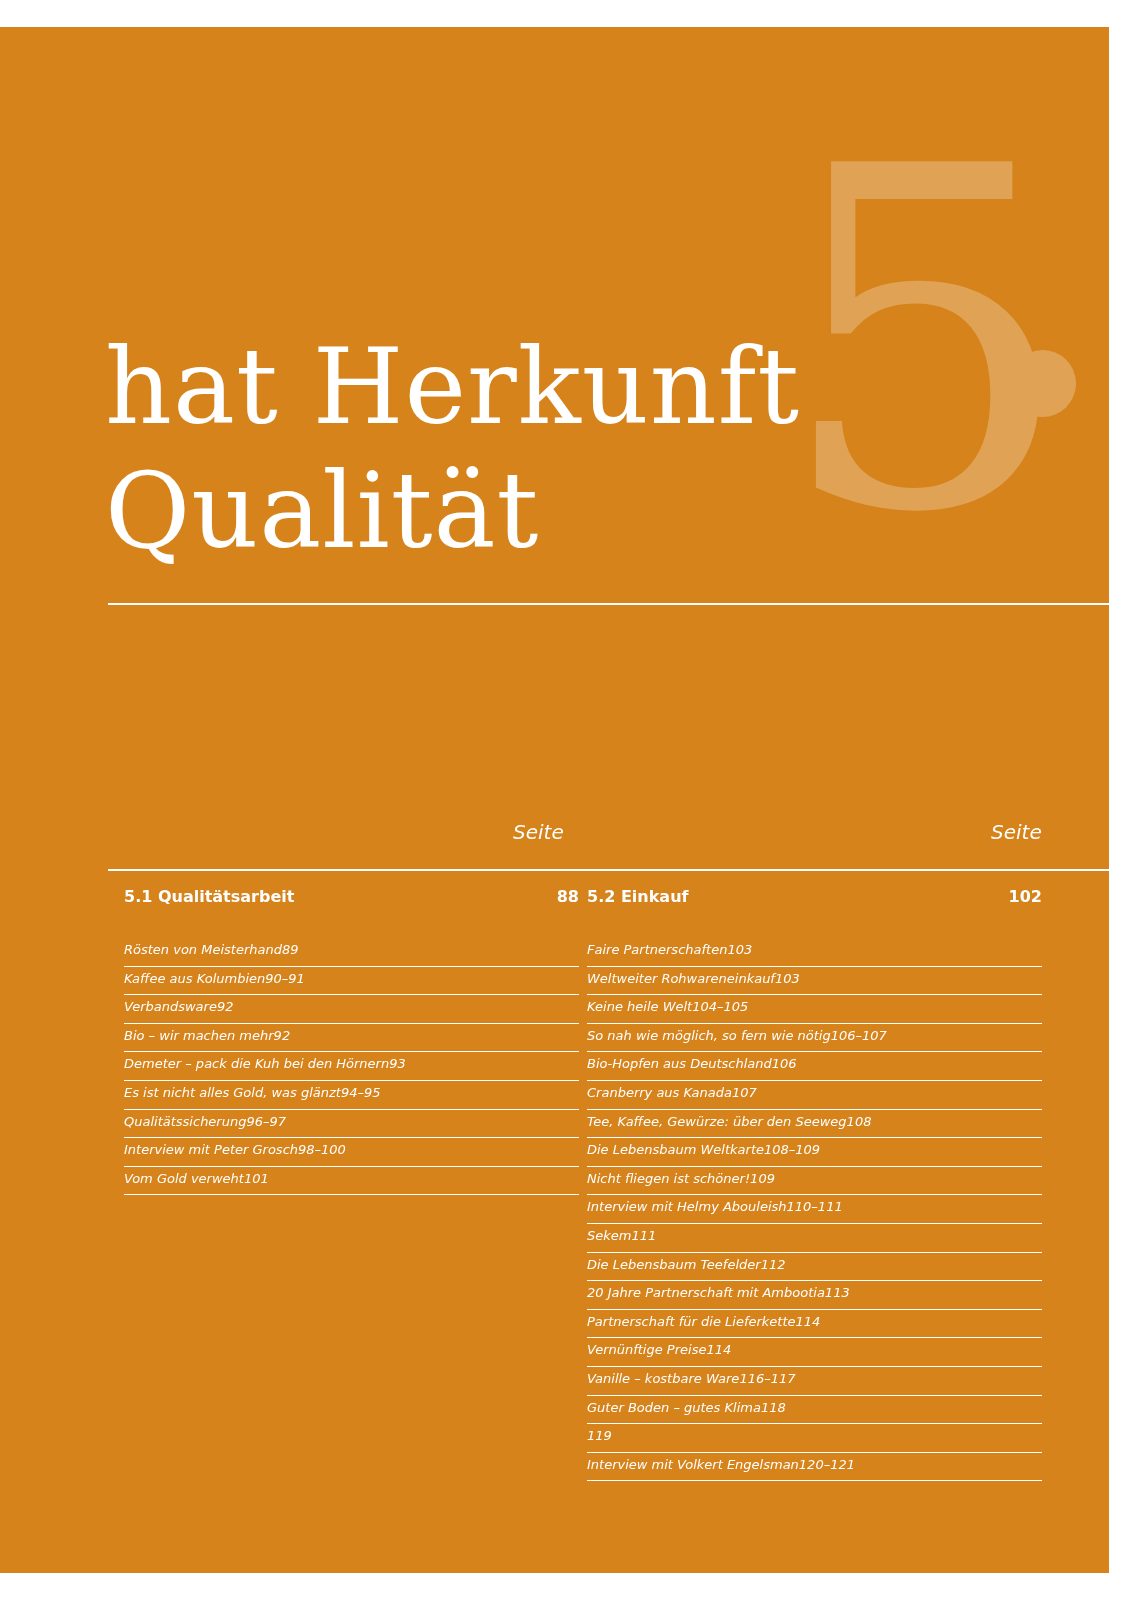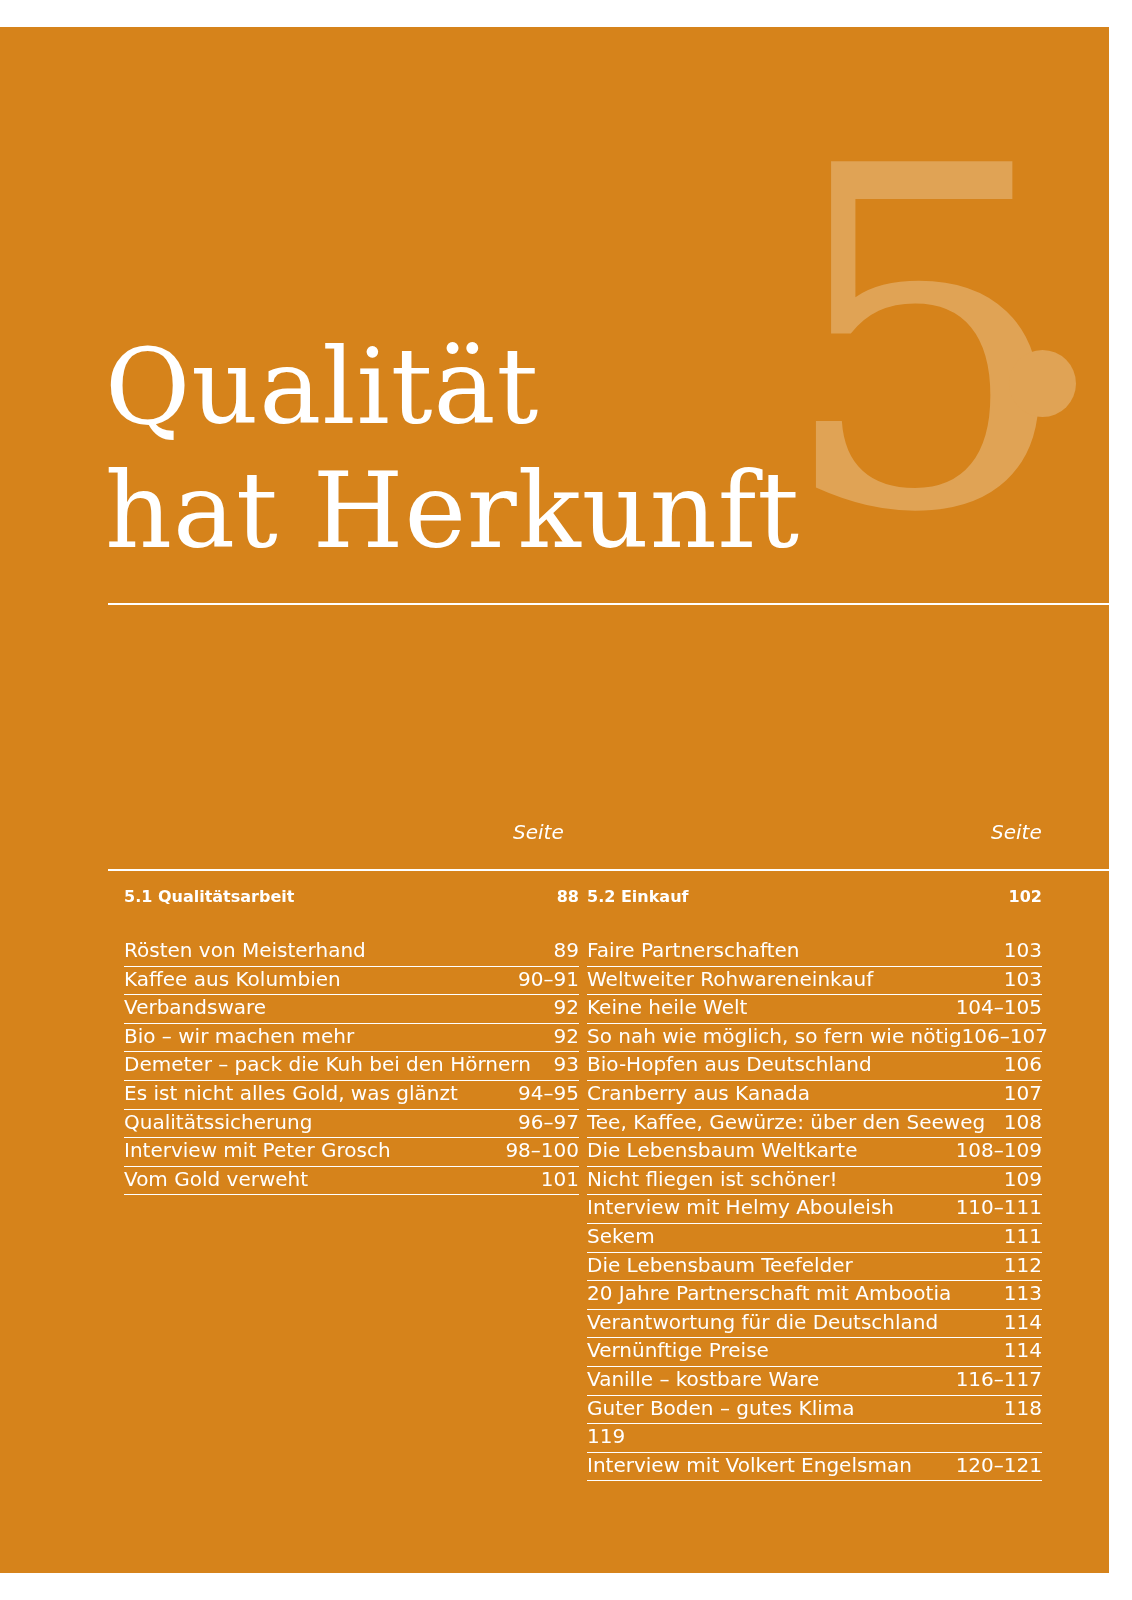--- a/index.html
+++ b/index.html
@@ -9,33 +9,33 @@
     .big-dot { position: absolute; left: 1009px; top: 323px; width: 67px; height: 67px; border-radius: 50%; background: #e0a355; }
     .title { position: absolute; left: 105px; top: 298px; font-family: "DejaVu Serif", serif; font-weight: 300; color: #ffffff; font-size: 104px; line-height: 124px; letter-spacing: 1px; }
     .title div { white-space: nowrap; }
     .rule-top { position: absolute; left: 108px; top: 576px; right: 0; height: 2px; background: #ffffff; }
     .seite { position: absolute; top: 793px; font-style: italic; color: #ffffff; font-size: 20px; font-family: "DejaVu Sans", sans-serif; }
     .rule-head { position: absolute; left: 108px; top: 842px; right: 0; height: 2px; background: #ffffff; }
     .col { position: absolute; top: 855px; width: 455px; }
     .col.left { left: 124px; }
     .col.right { left: 587px; }
     .sec-head { display: flex; justify-content: space-between; color: #ffffff; font-weight: bold; font-size: 16px; height: 30px; line-height: 30px; margin-bottom: 26px; }
-    .entry { display: flex; justify-content: space-between; color: #ffffff; font-size: 20px; height: 28.6px; line-height: 24px; border-bottom: 1.5px solid #ffffff; box-sizing: border-box; text-decoration: none; cursor: pointer; }
+    .entry { display: flex; color: #ffffff; font-size: 13px; height: 28.6px; line-height: 24px; border-bottom: 1.5px solid #ffffff; box-sizing: border-box; text-decoration: none; cursor: pointer; font-style: italic; }
     .entry span { white-space: nowrap; }
   </style>
 </head>
 <body>
 
 <div class="panel">
   <div class="big-num">5</div>
   <div class="big-dot"></div>
 
   <div class="title">
+    <div>hat Herkunft</div>
     <div>Qualität</div>
-    <div>hat Herkunft</div>
   </div>
 
   <div class="rule-top"></div>
 
   <div class="seite" style="left:513px;">Seite</div>
   <div class="seite" style="left:991px;">Seite</div>
 
   <div class="rule-head"></div>
 
   <div class="col left">
@@ -135,21 +135,21 @@
         </a>
         <a class="entry">
           <span>Die Lebensbaum Teefelder</span>
           <span>112</span>
         </a>
         <a class="entry">
           <span>20 Jahre Partnerschaft mit Ambootia</span>
           <span>113</span>
         </a>
         <a class="entry">
-          <span>Verantwortung für die Deutschland</span>
+          <span>Partnerschaft für die Lieferkette</span>
           <span>114</span>
         </a>
         <a class="entry">
           <span>Vernünftige Preise</span>
           <span>114</span>
         </a>
         <a class="entry">
           <span>Vanille – kostbare Ware</span>
           <span>116–117</span>
         </a>

